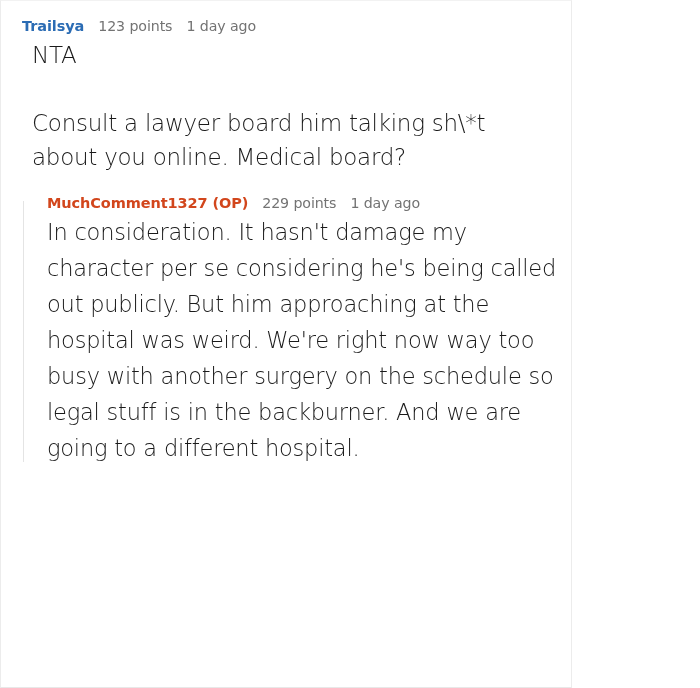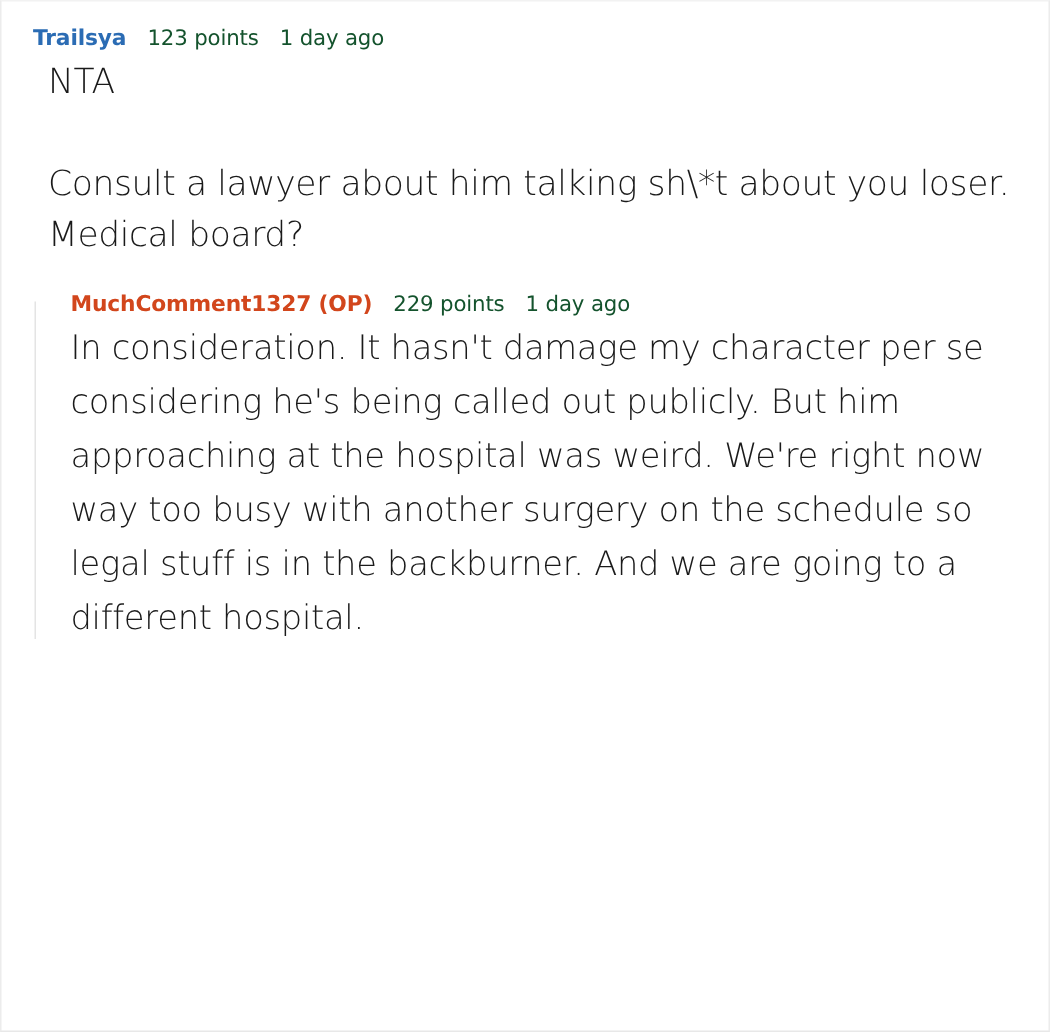--- a/index.html
+++ b/index.html
@@ -10,21 +10,21 @@
     width: 700px;
     height: 688px;
     background: #ffffff;
     font-family: "DejaVu Sans", "Liberation Sans", sans-serif;
     overflow: hidden;
     -webkit-font-smoothing: antialiased;
   }
 
   .screen {
     position: relative;
-    width: 700px;
+    width: 572px;
     height: 688px;
     background: #ffffff;
     box-sizing: border-box;
     border-left: 1px solid #ececec;
     border-right: 1px solid #ececec;
     border-top: 1px solid #f2f2f2;
     border-bottom: 1px solid #e8e8e8;
     overflow: hidden;
   }
 
@@ -47,21 +47,21 @@
   .author {
     font-size: 14.5px;
     font-weight: bold;
     letter-spacing: -0.1px;
   }
   .author.blue { color: #2b6cb4; }
   .author.op   { color: #d2461c; text-align: center; }
 
   .meta {
     font-size: 14.2px;
-    color: #14532d;
+    color: #737373;
     font-weight: normal;
     letter-spacing: -0.1px;
   }
 
   .body {
     padding-left: 31px;
     padding-right: 24px;
     padding-top: 4px;
   }
 
@@ -111,21 +111,21 @@
   <div class="comment">
 
     <div class="comment-head">
       <span class="author blue">Trailsya</span>
       <span class="meta">123 points</span>
       <span class="meta">1 day ago</span>
     </div>
 
     <div class="body">
       <p>NTA</p>
-      <p>Consult a lawyer about him talking sh\*t about you loser. Medical board?</p>
+      <p>Consult a lawyer board him talking sh\*t about you online. Medical board?</p>
     </div>
 
     <div class="reply">
       <div class="thread-line"></div>
 
       <div class="comment-head">
         <span class="author op">MuchComment1327 (OP)</span>
         <span class="meta">229 points</span>
         <span class="meta">1 day ago</span>
       </div>

